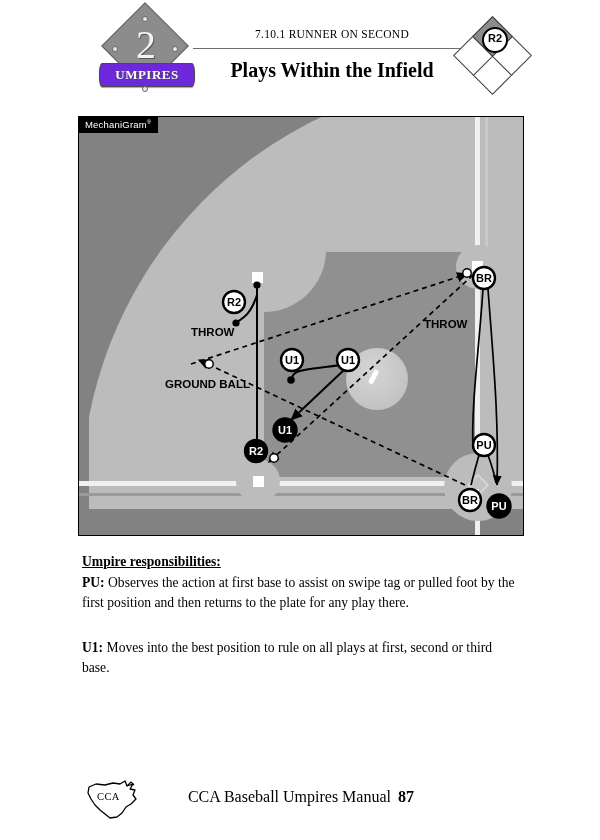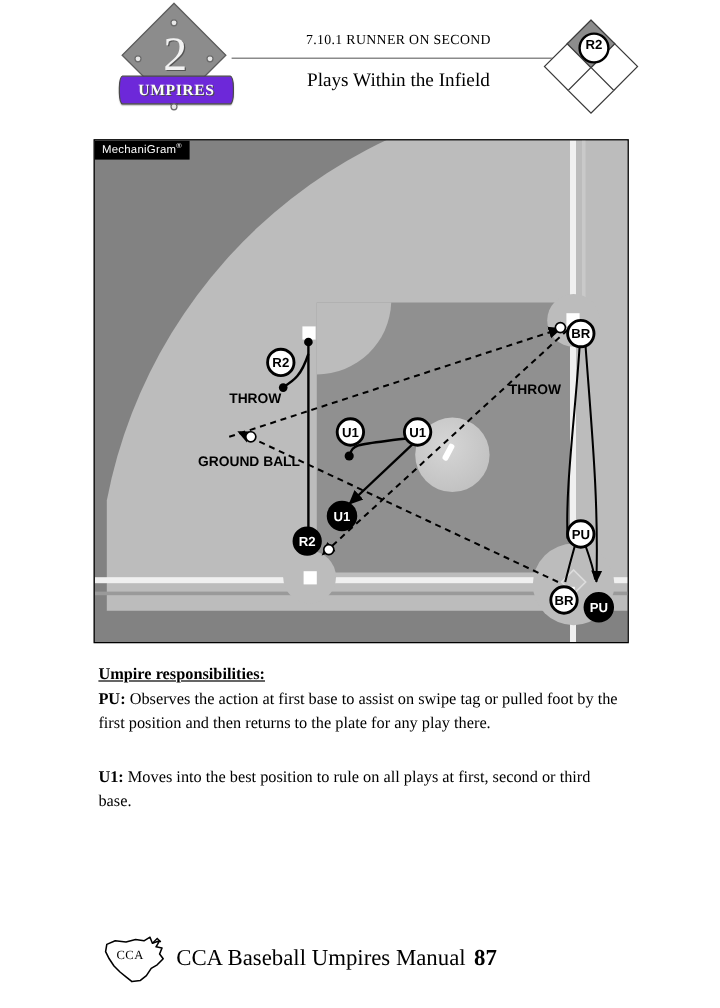--- a/index.html
+++ b/index.html
@@ -92,22 +92,22 @@
     text-align: center;
     font-size: 11.5px;
     letter-spacing: .3px;
     font-family: Liberation Serif, serif;
   }
   .head-title {
     position: absolute;
     left: 183px; top: 59px;
     width: 298px;
     text-align: center;
-    font-size: 16px;
-    font-weight: normal;
+    font-size: 20px;
+    font-weight: bold;
   }
 
   
   .hdr-diamond {
     position: absolute;
     left: 459px; top: 14px;
     width: 66px; height: 80px;
   }
   .dia-cell {
     position: absolute;
@@ -185,21 +185,21 @@
   .cca-word {
     position: absolute;
     left: 11px; top: 14px;
     font-family: "Liberation Serif", "DejaVu Serif", serif;
     font-size: 10.5px;
     letter-spacing: .4px;
   }
   .footer-right {
     position: absolute;
     right: 78px; top: 13px;
-    font-size: 19px;
+    font-size: 16px;
     text-align: right;
     white-space: nowrap;
   }
   .footer-right .pg { font-weight: bold; margin-left: 7px; }
 </style>
 </head>
 <body>
 
 <div class="header">
 

